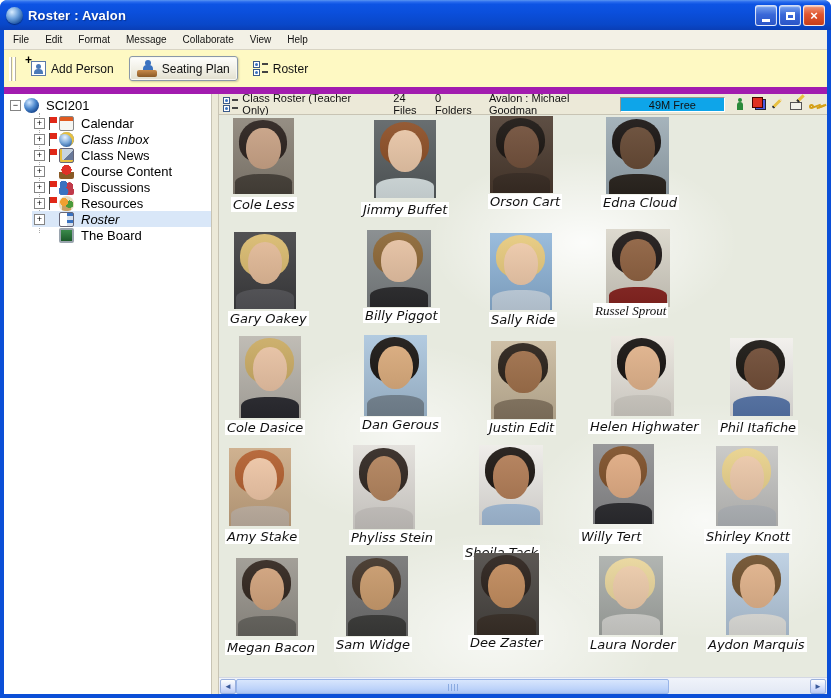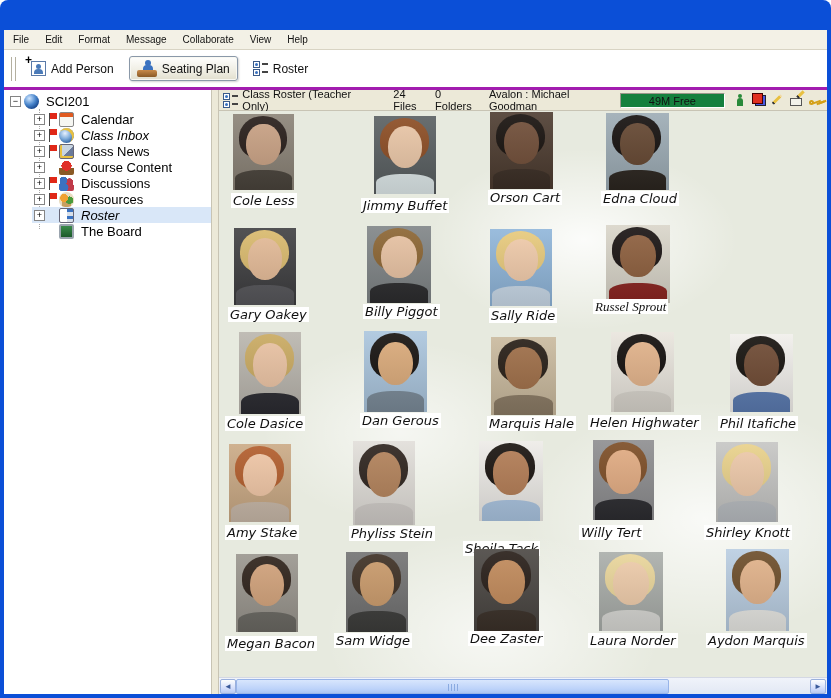--- a/index.html
+++ b/index.html
@@ -25,22 +25,22 @@
 
   
   .app{position:absolute;left:4px;right:4px;top:30px;bottom:4px;background:#ece9d8;
     display:flex;flex-direction:column;overflow:hidden;}
 
   .menubar{height:19px;display:flex;align-items:center;background:#f3f1e6;
     border-bottom:1px solid #d8d4c4;font-size:10px;color:#111;}
   .menu-item{padding:2px 8px;}
   .menu-item:first-child{padding-left:9px;}
 
-  .toolbar{height:37px;display:flex;align-items:center;background:#ffffff;
-    border-bottom:3px solid #a21caf;padding-left:5px;font-size:12px;color:#111;}
+  .toolbar{height:37px;display:flex;align-items:center;background:#fef9c3;
+    border-bottom:7px solid #a21caf;padding-left:5px;font-size:12px;color:#111;}
   .grip{width:7px;height:24px;margin-right:8px;
     background:linear-gradient(90deg,#fff 0 2px,#b4b0a0 2px 3px,transparent 3px 4px,#fff 4px 6px,#b4b0a0 6px 7px);}
   .tbtn{display:flex;align-items:center;gap:5px;padding:3px 7px;}
   .tbtn.framed{border:1px solid #8a98a8;border-radius:3px;
     background:linear-gradient(180deg,#fefefd,#eceade 70%,#e2dfce);
     box-shadow:inset 0 0 0 1px #f8f8f2,1px 1px 2px rgba(0,0,0,.18);margin:0 8px;}
   .icon-person-add{position:relative;width:15px;height:15px;border:1px solid #5a7aa8;background:#fff;box-sizing:border-box;}
   .icon-person-add .head{position:absolute;left:4px;top:2px;width:5px;height:5px;border-radius:50%;background:#4a7ab8;}
   .icon-person-add .bod{position:absolute;left:2px;bottom:1px;width:9px;height:5px;border-radius:4px 4px 0 0;background:#4a7ab8;}
   .icon-person-add::before{content:"+";position:absolute;left:-7px;top:-9px;font-weight:bold;font-size:12px;color:#000;}
@@ -84,21 +84,21 @@
   .tlabel.it{font-style:italic;}
   .trow.selected .tlabel{background:#d9e7f8;}
   .trow.selected{background:linear-gradient(90deg,transparent 0 28px,#d9e7f8 28px);}
 
   
   .content{flex:1;display:flex;flex-direction:column;min-width:0;}
   .cheader{height:21px;display:flex;align-items:center;background:#ece9d8;
     border-bottom:1px solid #c8c4b4;font-size:11px;color:#111;padding:0 4px;gap:5px;box-sizing:border-box;}
   .cheader .sp{flex:1;}
   .freebox{width:110px;height:15px;border:1px solid;border-color:#9a968a #fff #fff #9a968a;
-    background:#15803d;text-align:center;line-height:15px;box-sizing:border-box;}
+    background:#0ea5e9;text-align:center;line-height:15px;box-sizing:border-box;}
   .hicons{display:flex;align-items:center;gap:5px;margin-left:3px;}
   .hico{position:relative;width:14px;height:14px;}
   .hico-person::before{content:"";position:absolute;left:5px;top:1px;width:4px;height:4px;border-radius:50%;background:#2a8a3a;}
   .hico-person::after{content:"";position:absolute;left:4px;top:5px;width:6px;height:8px;border-radius:3px 3px 0 0;background:#2a8a3a;}
   .hico-squares::before{content:"";position:absolute;right:0;bottom:1px;width:9px;height:9px;background:#4a5ae0;border:1px solid #223;}
   .hico-squares::after{content:"";position:absolute;left:0;top:0;width:9px;height:9px;background:#e03020;border:1px solid #400;}
   .pencil{width:12px;height:3px;background:linear-gradient(90deg,#333 0 2px,#e8c040 2px 10px,#f0d8a0 10px);transform:rotate(-45deg);border-radius:1px;}
   .hico-mail::before{content:"";position:absolute;left:0;bottom:1px;width:12px;height:8px;background:#f2f2ea;border:1px solid #555;box-sizing:border-box;}
   .hico-mail::after{content:"";position:absolute;right:-1px;top:0;width:9px;height:3px;background:linear-gradient(90deg,#333 0 2px,#e8c040 2px);transform:rotate(-45deg);}
   .hico-key::before{content:"";position:absolute;left:0;bottom:2px;width:5px;height:5px;border:2px solid #d4a017;border-radius:50%;box-sizing:border-box;}
@@ -132,20 +132,35 @@
     background:repeating-linear-gradient(90deg,#8aaae0 0 1px,transparent 1px 3px);}
 
   .statusbar{height:16px;background:#ece9d8;border-top:1px solid #fff;font-size:11px;color:#111;
     display:flex;align-items:center;padding-left:4px;}
 </style>
 </head>
 <body>
 
 <div class="window">
 
+  <div class="titlebar">
+    <div class="app-icon"></div>
+    <div class="title-text">Roster : Avalon</div>
+    <div class="winbtns">
+      <div class="wbtn">
+          <div class="glyph-min"></div>
+        </div>
+      <div class="wbtn">
+          <div class="glyph-max"></div>
+        </div>
+      <div class="wbtn close">
+          <span class="glyph-x">×</span>
+        </div>
+    </div>
+  </div>
 
   <div class="app">
     <div class="menubar">
       <span class="menu-item">File</span>
       <span class="menu-item">Edit</span>
       <span class="menu-item">Format</span>
       <span class="menu-item">Message</span>
       <span class="menu-item">Collaborate</span>
       <span class="menu-item">View</span>
       <span class="menu-item">Help</span>
@@ -339,21 +354,21 @@
     <div class="face"></div>
     <div class="torso"></div>
   </div>
   <div class="pname" style="left: 141px; top: 302px;">Dan Gerous</div>
 
   <div class="photo" style="left: 272px; top: 226px; width: 65px; height: 78px; --pbg: #c9b99d; --hair: #231a12; --skin: #9d6c45; --shirt: #8b7b65;">
     <div class="hair"></div>
     <div class="face"></div>
     <div class="torso"></div>
   </div>
-  <div class="pname" style="left: 268px; top: 305px;">Marquis Hale</div>
+  <div class="pname" style="left: 268px; top: 305px;">Justin Edit</div>
 
   <div class="photo" style="left: 392px; top: 221px; width: 63px; height: 80px; --pbg: #e9e5dd; --hair: #0f0b09; --skin: #e2b289; --shirt: #d9d5cd;">
     <div class="hair"></div>
     <div class="face"></div>
     <div class="torso"></div>
   </div>
   <div class="pname" style="left: 369px; top: 304px;">Helen Highwater</div>
 
   <div class="photo" style="left: 511px; top: 223px; width: 63px; height: 78px; --pbg: #f1efeb; --hair: #130f0b; --skin: #6d4831; --shirt: #5b7bb1;">
     <div class="hair"></div>

